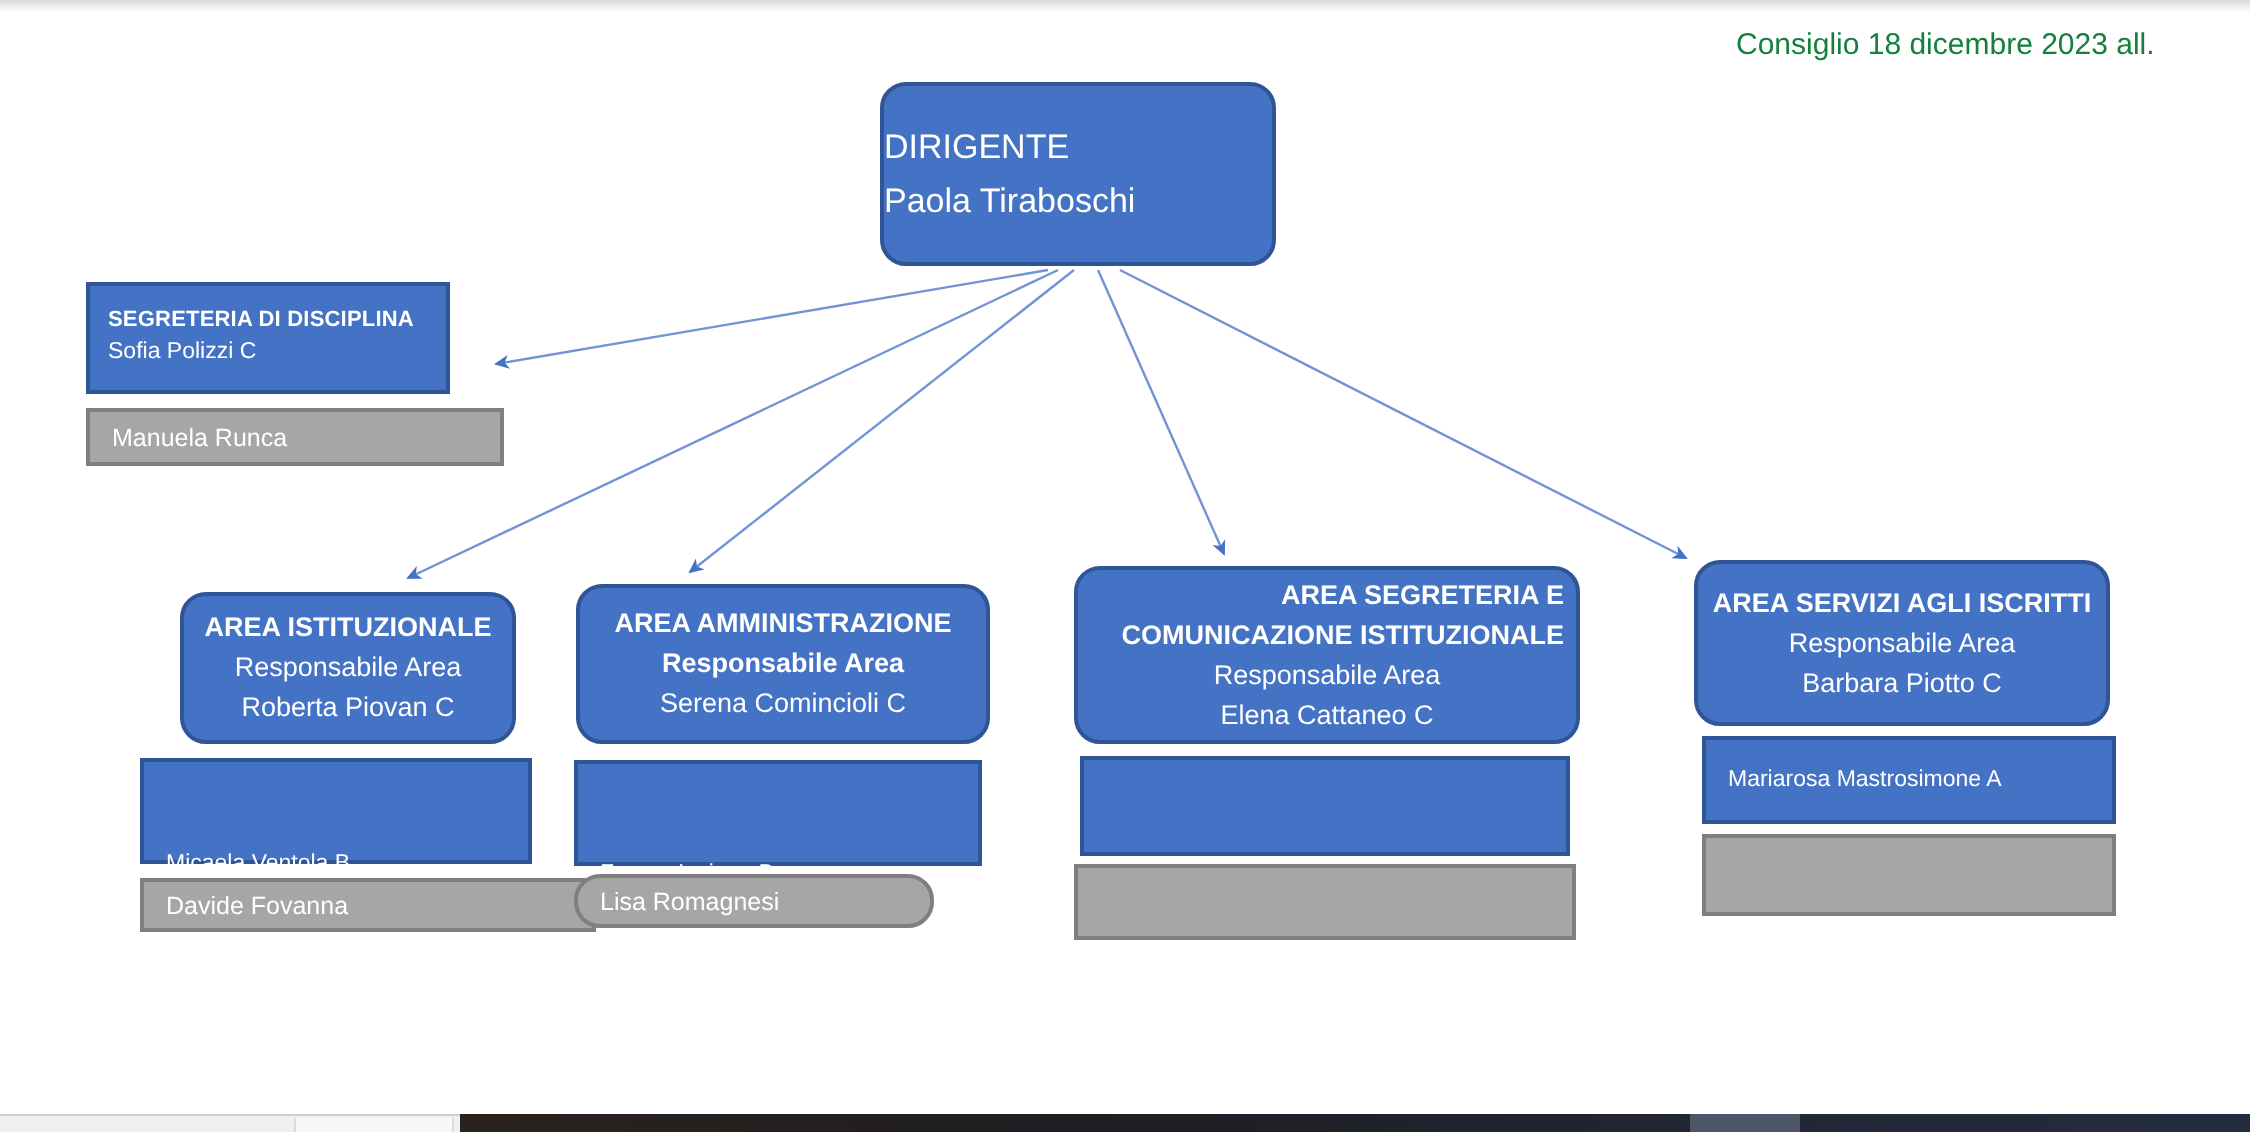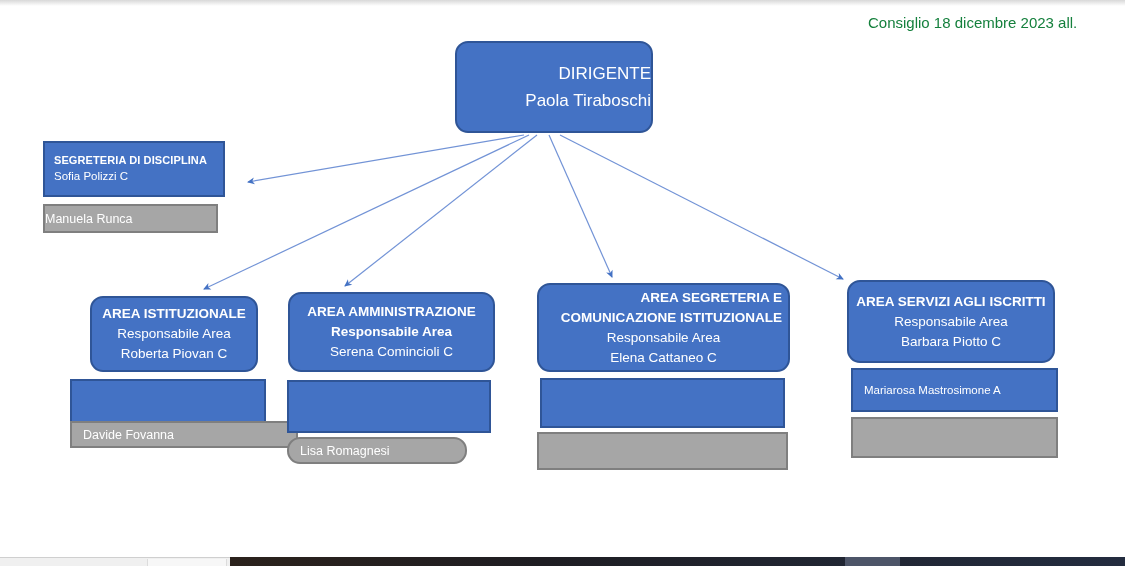--- a/index.html
+++ b/index.html
@@ -29,22 +29,22 @@
   .node {
     position: absolute;
     background: #4472C4;
     color: #ffffff;
     border: 2px solid #2F5597;
   }
   .rounded { border-radius: 13px; }
 
   .root-node {
     left: 440px; top: 41px; width: 198px; height: 92px;
-    display: flex; flex-direction: column; justify-content: center; align-items: flex-end;
-    text-align: center; font-size: 17px; line-height: 27px; margin-left: 15px;
+    display: flex; flex-direction: column; justify-content: center; align-items: flex-start;
+    text-align: center; font-size: 17px; line-height: 27px;
   }
 
   .disciplina-node {
     left: 43px; top: 141px; width: 182px; height: 56px;
     padding: 9px 8px 0 9px;
     font-size: 11.5px; line-height: 16px;
   }
   .disciplina-node .title { font-weight: bold; font-size: 11px; letter-spacing: 0.1px; }
 
   .gray-node {
@@ -120,34 +120,34 @@
 
   <div class="node rounded root-node">
     <div>DIRIGENTE</div>
     <div>Paola Tiraboschi</div>
   </div>
 
   <div class="node disciplina-node">
     <div class="title">SEGRETERIA DI DISCIPLINA</div>
     <div>Sofia Polizzi C</div>
   </div>
-  <div class="gray-node v-center" style="left:43px; top:204px; width:175px; height:29px; font-size:12.5px; ">
+  <div class="gray-node v-center" style="left:43px; top:204px; width:209px; height:29px; font-size:12.5px; padding-left:11px;">
     <div>Manuela Runca</div>
   </div>
 
   <div class="node rounded area-node area-1" style="left:90px; top:296px; width:168px; height:76px;">
     <div class="title">AREA ISTITUZIONALE</div>
     <div class="role">Responsabile Area</div>
     <div class="mgr">Roberta Piovan C</div>
   </div>
   <div class="node staff-blue" style="left:70px; top:379px; width:196px; height:53px;">
     <div>Micaela Ventola B</div>
     <div>Antonio Russo  B</div>
   </div>
-  <div class="gray-node staff-gray v-center" style="left:70px; top:421px; width:228px; height:27px;">
+  <div class="gray-node staff-gray v-center" style="left:70px; top:439px; width:228px; height:27px;">
     <div>Davide Fovanna</div>
   </div>
 
   <div class="node rounded area-node area-2" style="left:288px; top:292px; width:207px; height:80px;">
     <div class="title">AREA AMMINISTRAZIONE</div>
     <div class="role">Responsabile Area</div>
     <div class="mgr">Serena Comincioli C</div>
   </div>
   <div class="node staff-blue" style="left:287px; top:380px; width:204px; height:53px; padding-top:13px;">
     <div>Franco Iovino   B</div>

